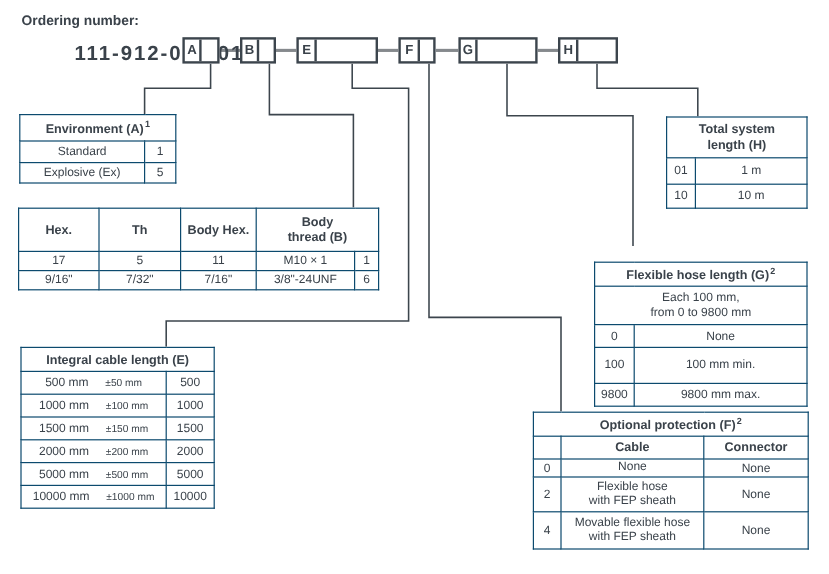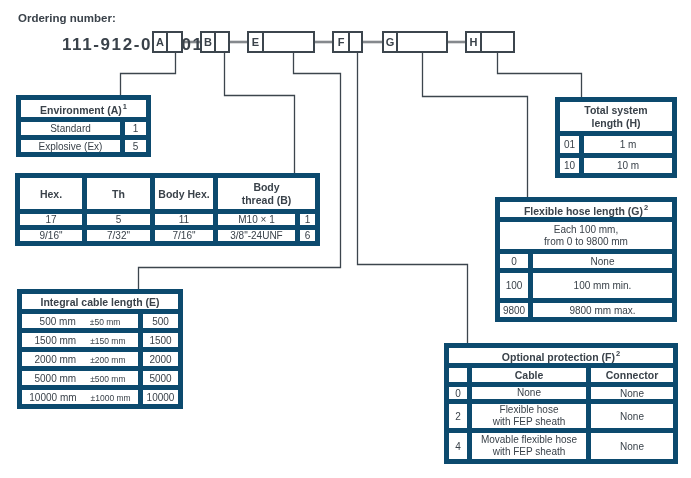--- a/index.html
+++ b/index.html
@@ -7,21 +7,21 @@
           font-family:"Liberation Sans",sans-serif;color:#3a424a;overflow:hidden;}
   .wires{position:absolute;left:0;top:0;}
   .title{position:absolute;left:18px;top:12px;font-size:11.5px;font-weight:bold;}
   .code{position:absolute;left:18px;top:35px;font-size:17px;font-weight:bold;letter-spacing:1.6px;margin-left:44px;}
   .cbox{position:absolute;top:31px;height:22px;display:flex;border:2px solid #3c454d;
         box-sizing:border-box;background:#fff;}
   .cbox .cl{display:flex;align-items:center;justify-content:center;font-weight:bold;
             font-size:11px;border-right:2px solid #3c454d;box-sizing:border-box;height:100%;}
   .cbox .ce{flex:1;}
   table.tbl{position:absolute;border-collapse:collapse;table-layout:fixed;background:#fff;}
-  .tbl th,.tbl td{border:5px solid #0c4a6e;text-align:center;vertical-align:middle;
+  .tbl th,.tbl td{border:1px solid #0c4a6e;text-align:center;vertical-align:middle;
                   font-size:10px;padding:0 2px;overflow:hidden;color:#3a424a;}
   .tbl th{font-weight:bold;font-size:10.5px;}
   .pre{white-space:pre-line;line-height:1.2;}
   sup{font-size:7.5px;margin-left:1px;}
   .tol{font-size:8.5px;margin-left:14px;text-align:center;}
   .codeNum{font-size:11px;}
 </style>
 </head>
 <body>
 
@@ -133,20 +133,24 @@
       </colgroup>
     <tbody>
         <tr style="height:20px">
       <th colspan="2">Integral cable length (E)</th>
     </tr>
     <tr style="height:19px">
       <td><span>500 mm</span><span class="tol">±50 mm</span></td>
       <td class="codeNum">500</td>
     </tr>
     <tr style="height:19px">
+      <td><span>1000 mm</span><span class="tol">±100 mm</span></td>
+      <td class="codeNum">1000</td>
+    </tr>
+    <tr style="height:19px">
       <td><span>1500 mm</span><span class="tol">±150 mm</span></td>
       <td class="codeNum">1500</td>
     </tr>
     <tr style="height:19px">
       <td><span>2000 mm</span><span class="tol">±200 mm</span></td>
       <td class="codeNum">2000</td>
     </tr>
     <tr style="height:19px">
       <td><span>5000 mm</span><span class="tol">±500 mm</span></td>
       <td class="codeNum">5000</td>
@@ -172,21 +176,21 @@
       <td>01</td>
       <td>1 m</td>
     </tr>
     <tr style="height:20px">
       <td>10</td>
       <td>10 m</td>
     </tr>
   </tbody>
     </table>
 
-  <table class="tbl" style="left:495px;top:197px;width:177px">
+  <table class="tbl" style="left:495px;top:218px;width:177px">
     <colgroup>
         <col style="width:33px">
         <col style="width:144px">
       </colgroup>
     <tbody>
         <tr style="height:20px">
       <th colspan="2"><span>Flexible hose length (G)</span><sup>2</sup></th>
     </tr>
     <tr style="height:32px">
       <td colspan="2" class="pre">Each 100 mm,

